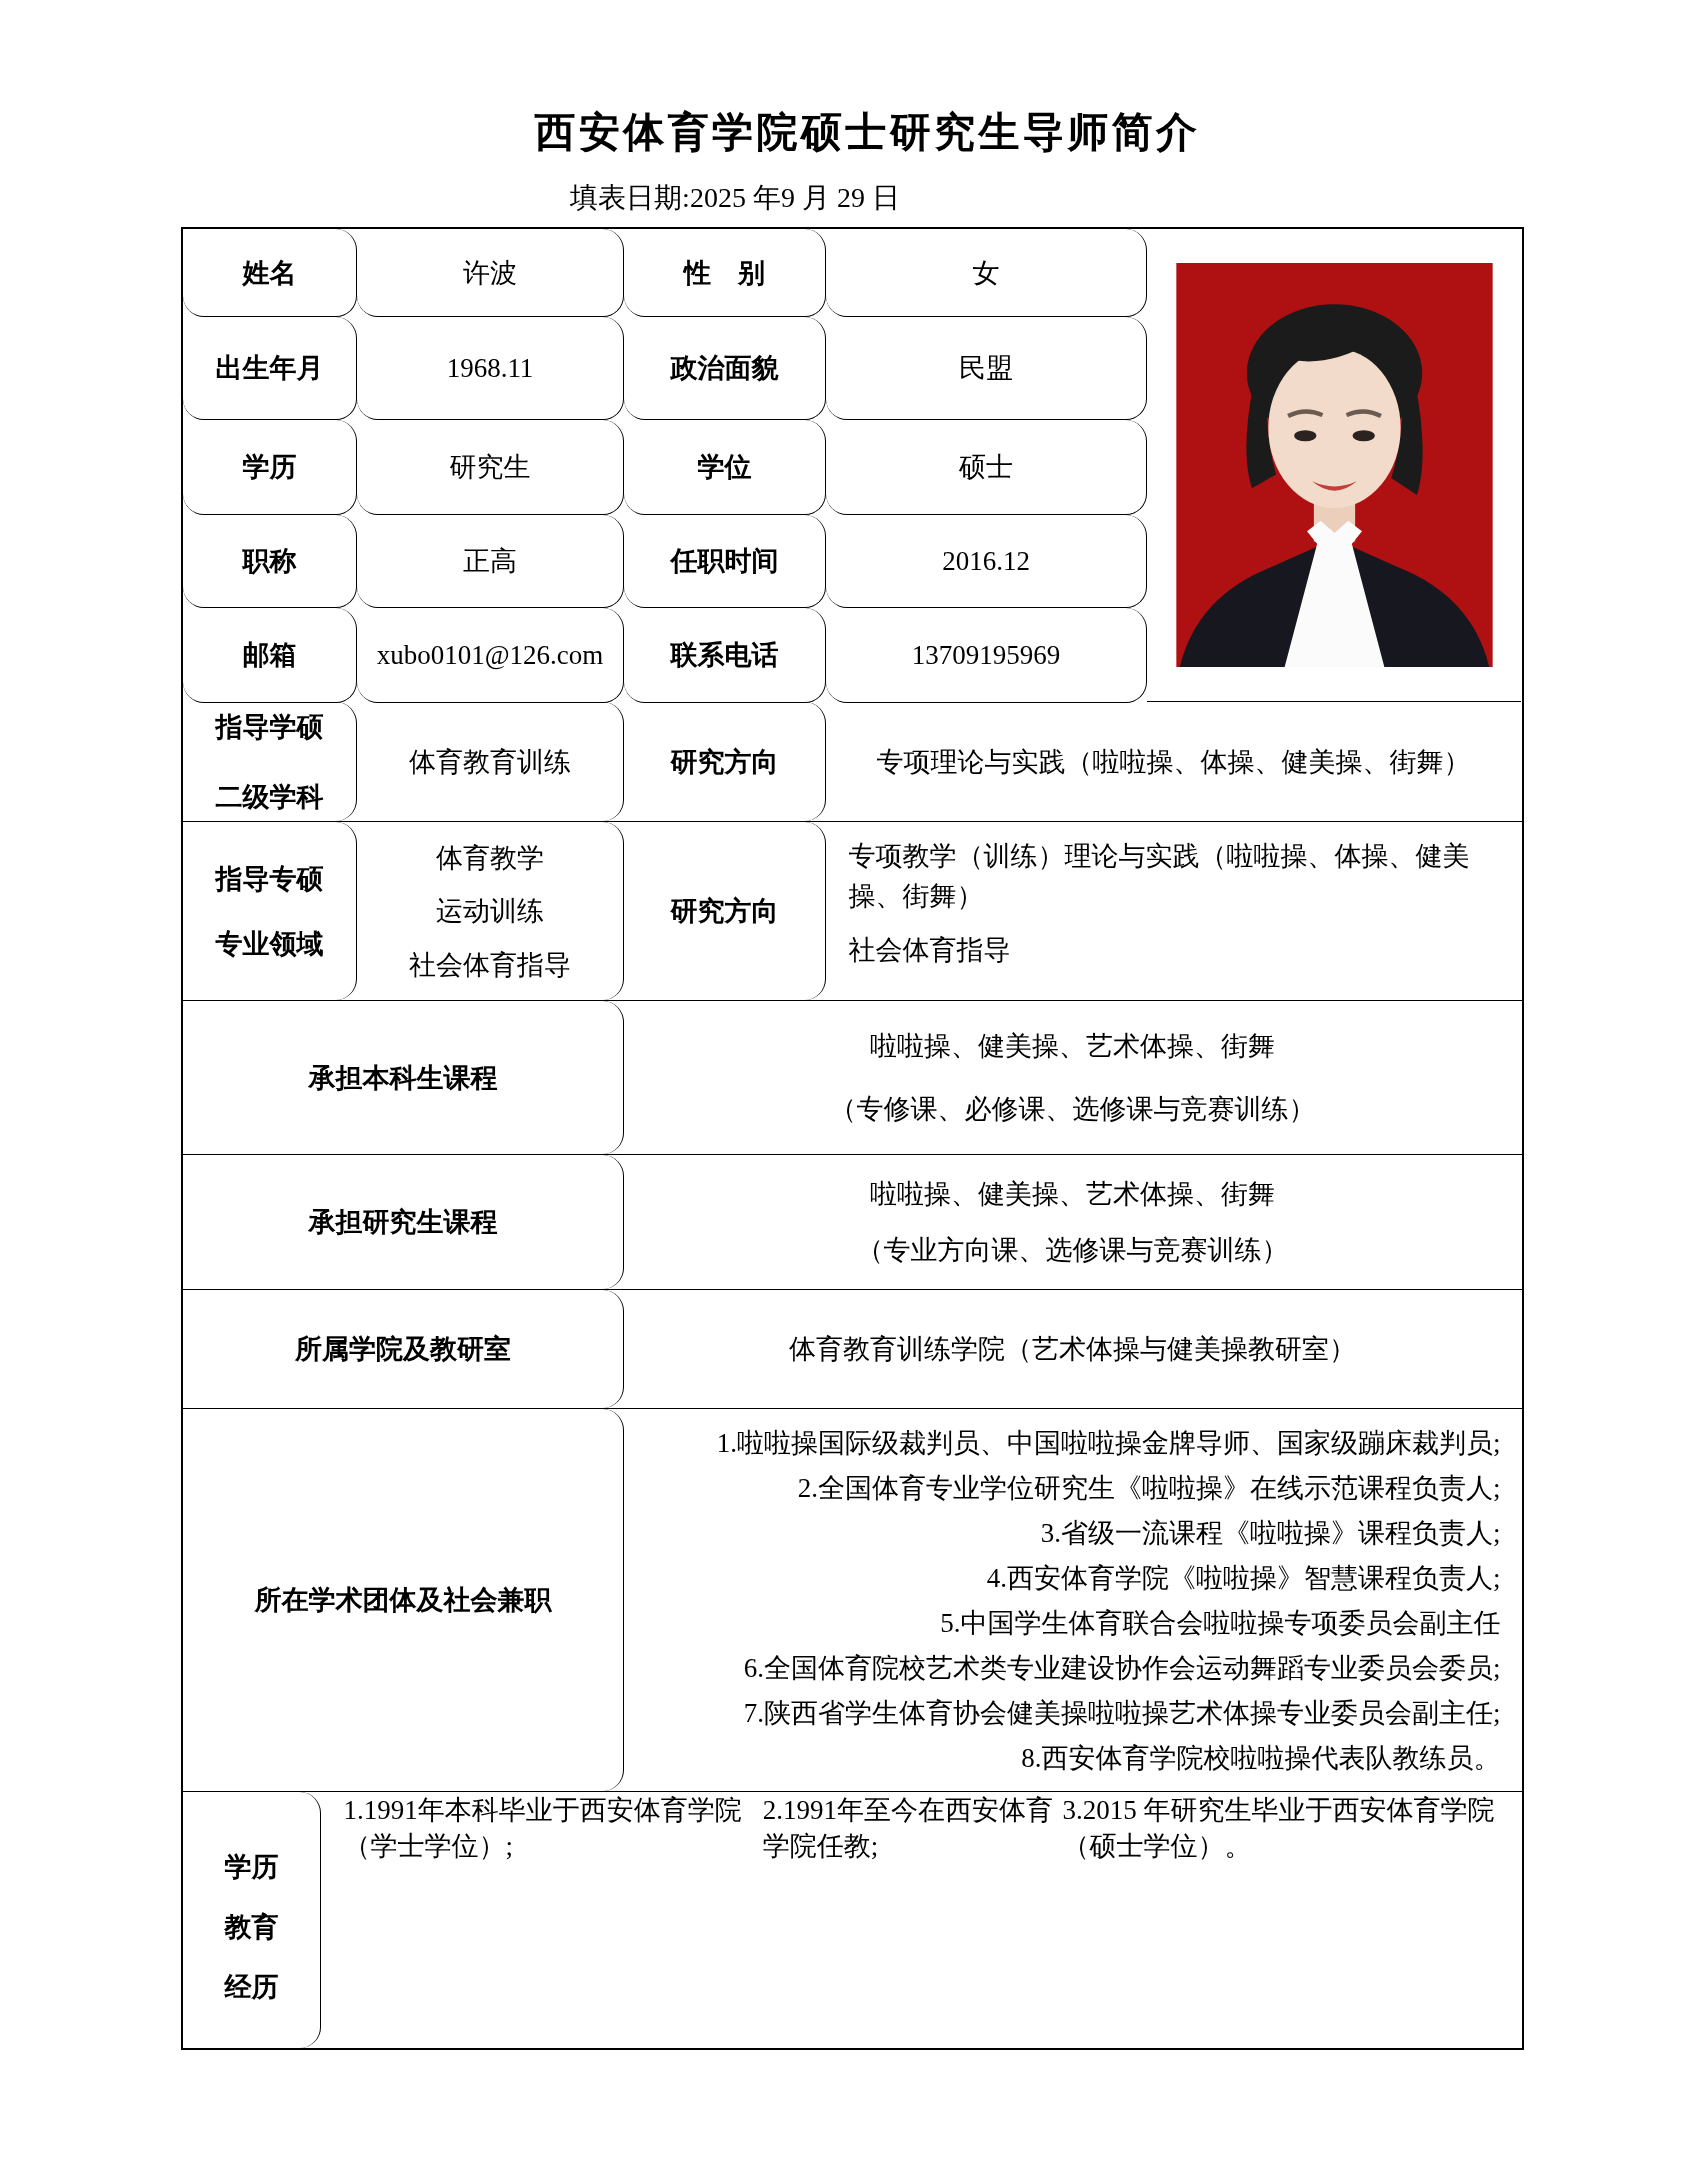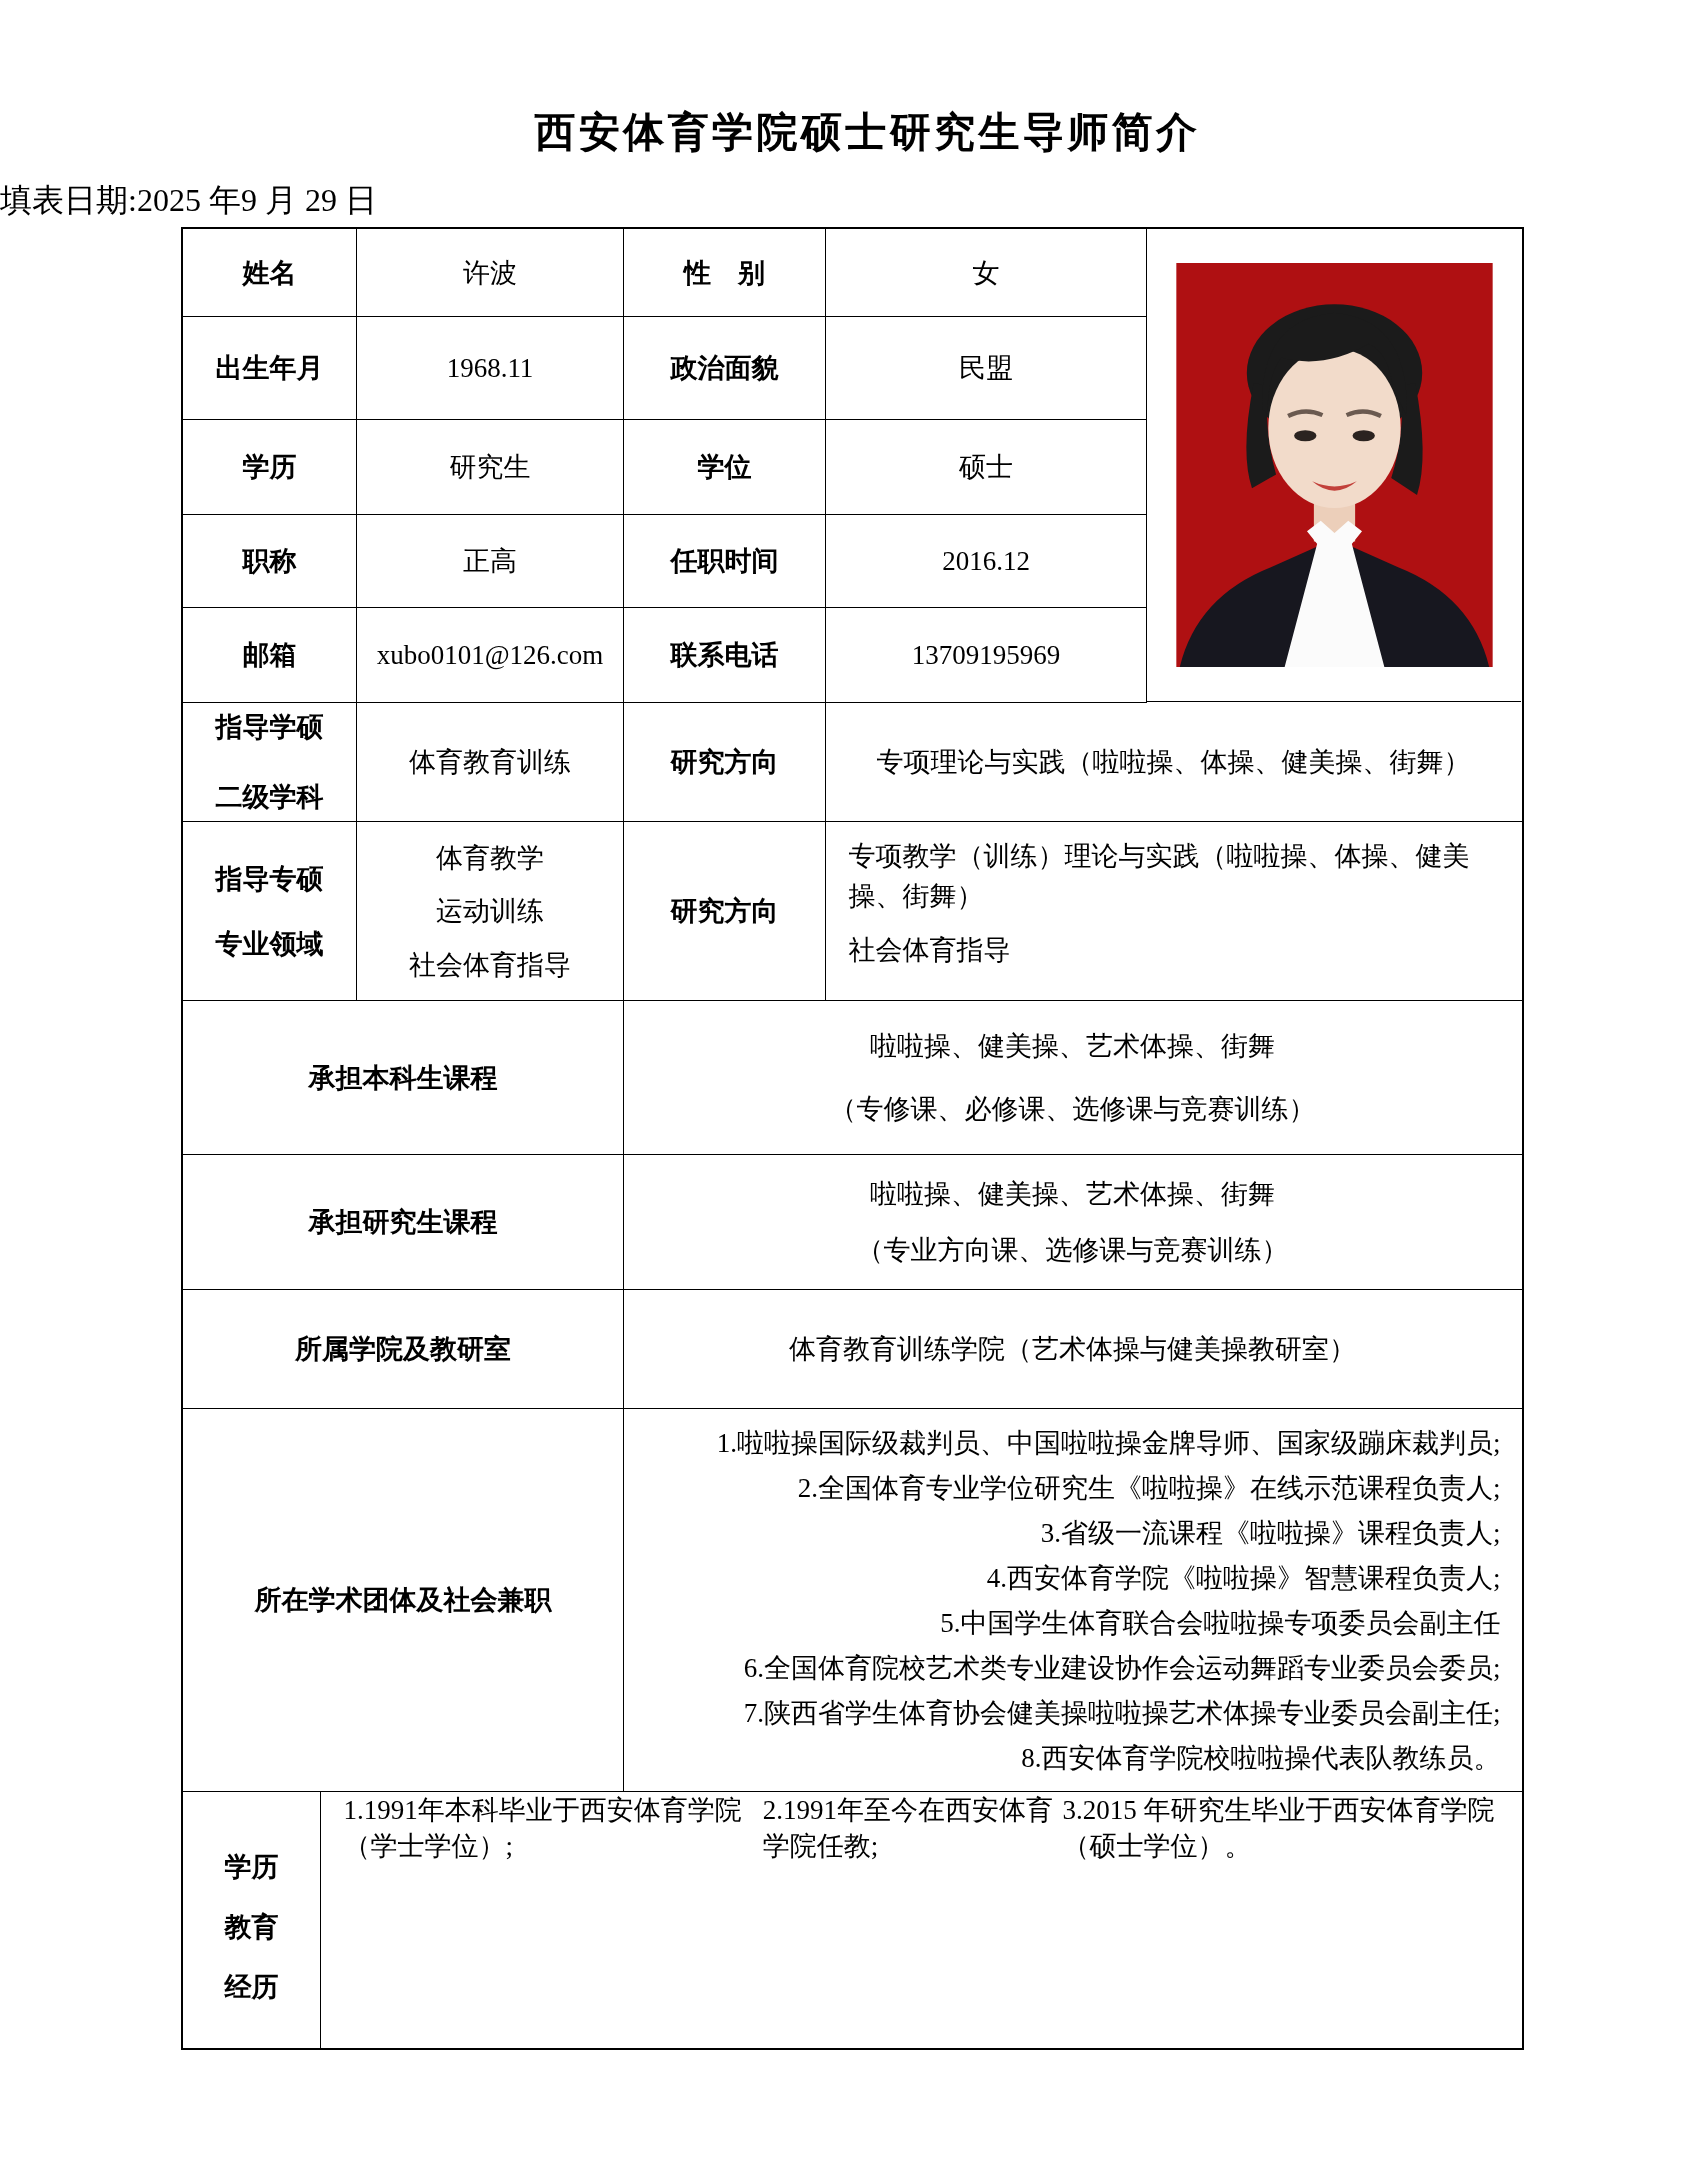--- a/index.html
+++ b/index.html
@@ -1,28 +1,28 @@
 <!DOCTYPE html>
 <html style="font-size:13.8px"><head>
 <meta charset="utf-8">
 <style>
   html,body{margin:0;padding:0;background:#ffffff;}
   .page{position:relative;width:1707px;height:2167px;background:#ffffff;color:#000;
         font-family:"Liberation Serif",serif;overflow:hidden;padding-left:28px;}
   .doc-title{position:absolute;top:105px;left:0;width:100%;text-align:center;
       font-family:"Liberation Sans",sans-serif;font-weight:700;font-size:41px;letter-spacing:3.4px;}
-  .doc-date{position:absolute;top:179px;left:0;width:1456px;text-align:left;
-      font-size:32px;font-family:"Liberation Serif",serif;}
+  .doc-date{position:absolute;top:179px;left:7px;width:1456px;text-align:center;
+      font-size:28px;font-family:"Liberation Serif",serif;}
   .form-table{position:absolute;left:181px;top:227px;width:1343px;border:2.6px solid #000;
       box-sizing:border-box;background:#fff;}
   .sec-top{display:flex;height:473px;}
   .tgrid{width:964px;}
   .trow{display:flex;}
   .cell{box-sizing:border-box;display:flex;align-items:center;justify-content:center;
-      text-align:center;}
+      text-align:center;border-radius:21px;}
   .trow .cell{border-right:1.7px solid #000;border-bottom:1.7px solid #000;}
   .c1{width:174px}.c2{width:267px}.c3{width:202px}.c4{width:321px}
   .photo-cell{box-sizing:border-box;width:374px;height:473px;border-bottom:1.7px solid #000;
       display:flex;align-items:center;justify-content:center;}
   .photo-frame{width:317px;height:404px;line-height:0;}
   .row{display:flex;border-bottom:1.7px solid #000;}
   .row:last-child{border-bottom:none;}
   .row .cell{border-right:1.7px solid #000;}
   .row .cell:last-child{border-right:none;}
   .r6{height:119px}.r7{height:178px}.r8{height:153px}.r9{height:134px}

